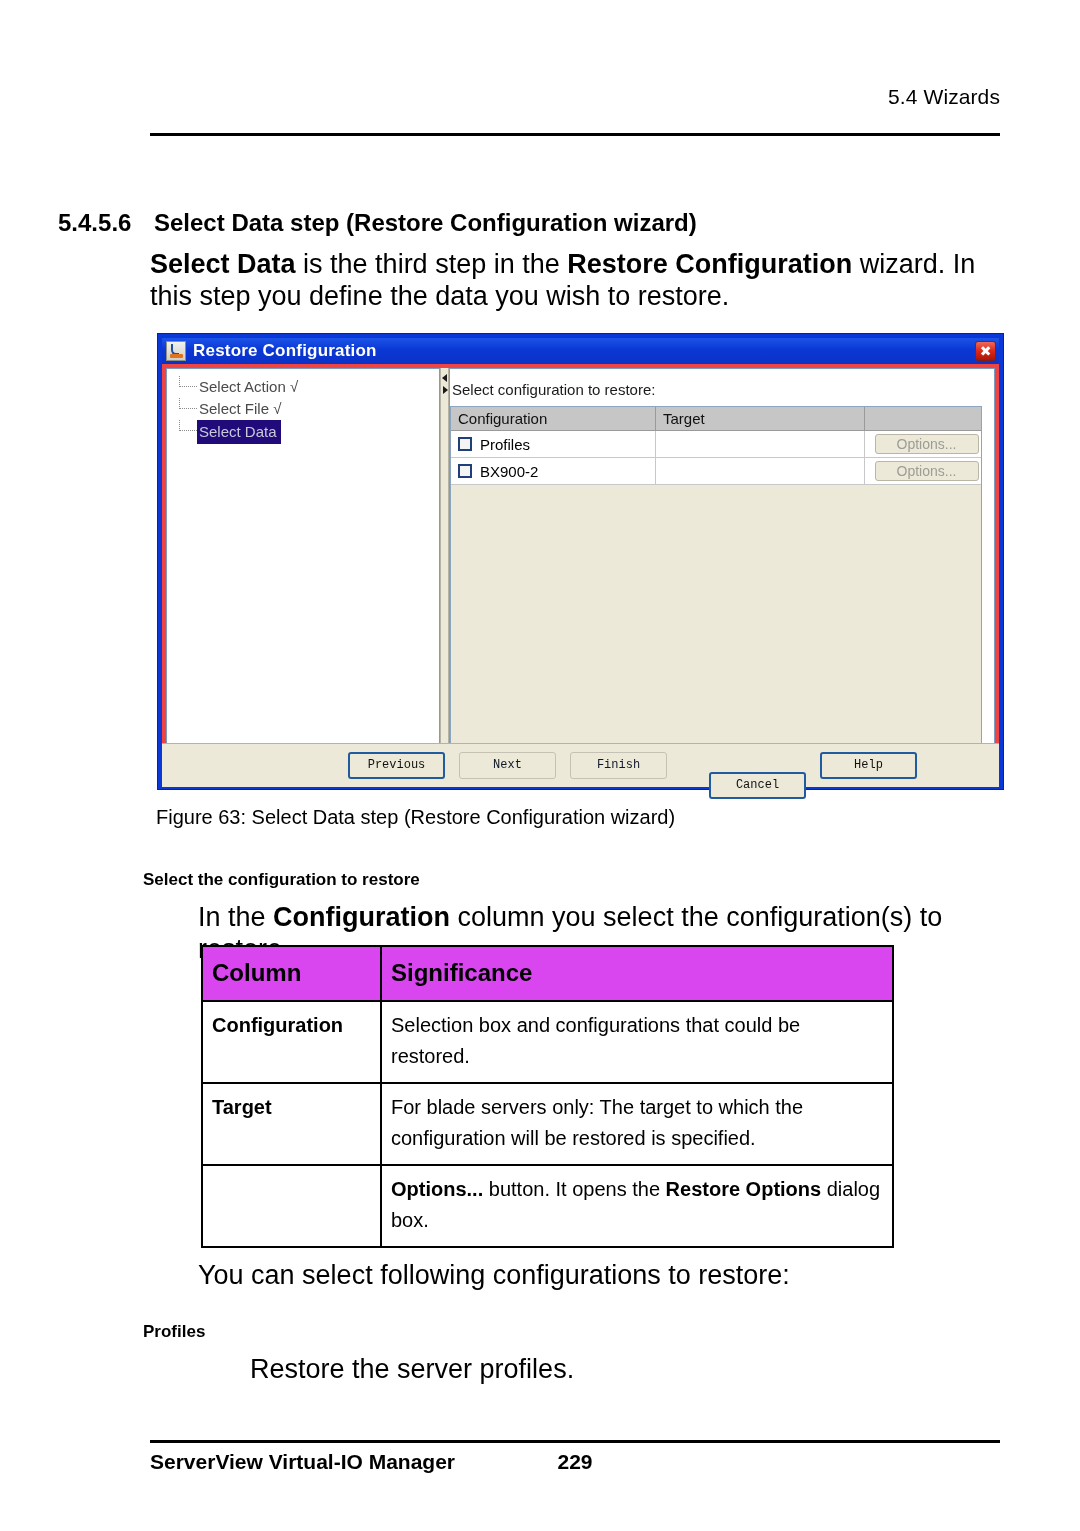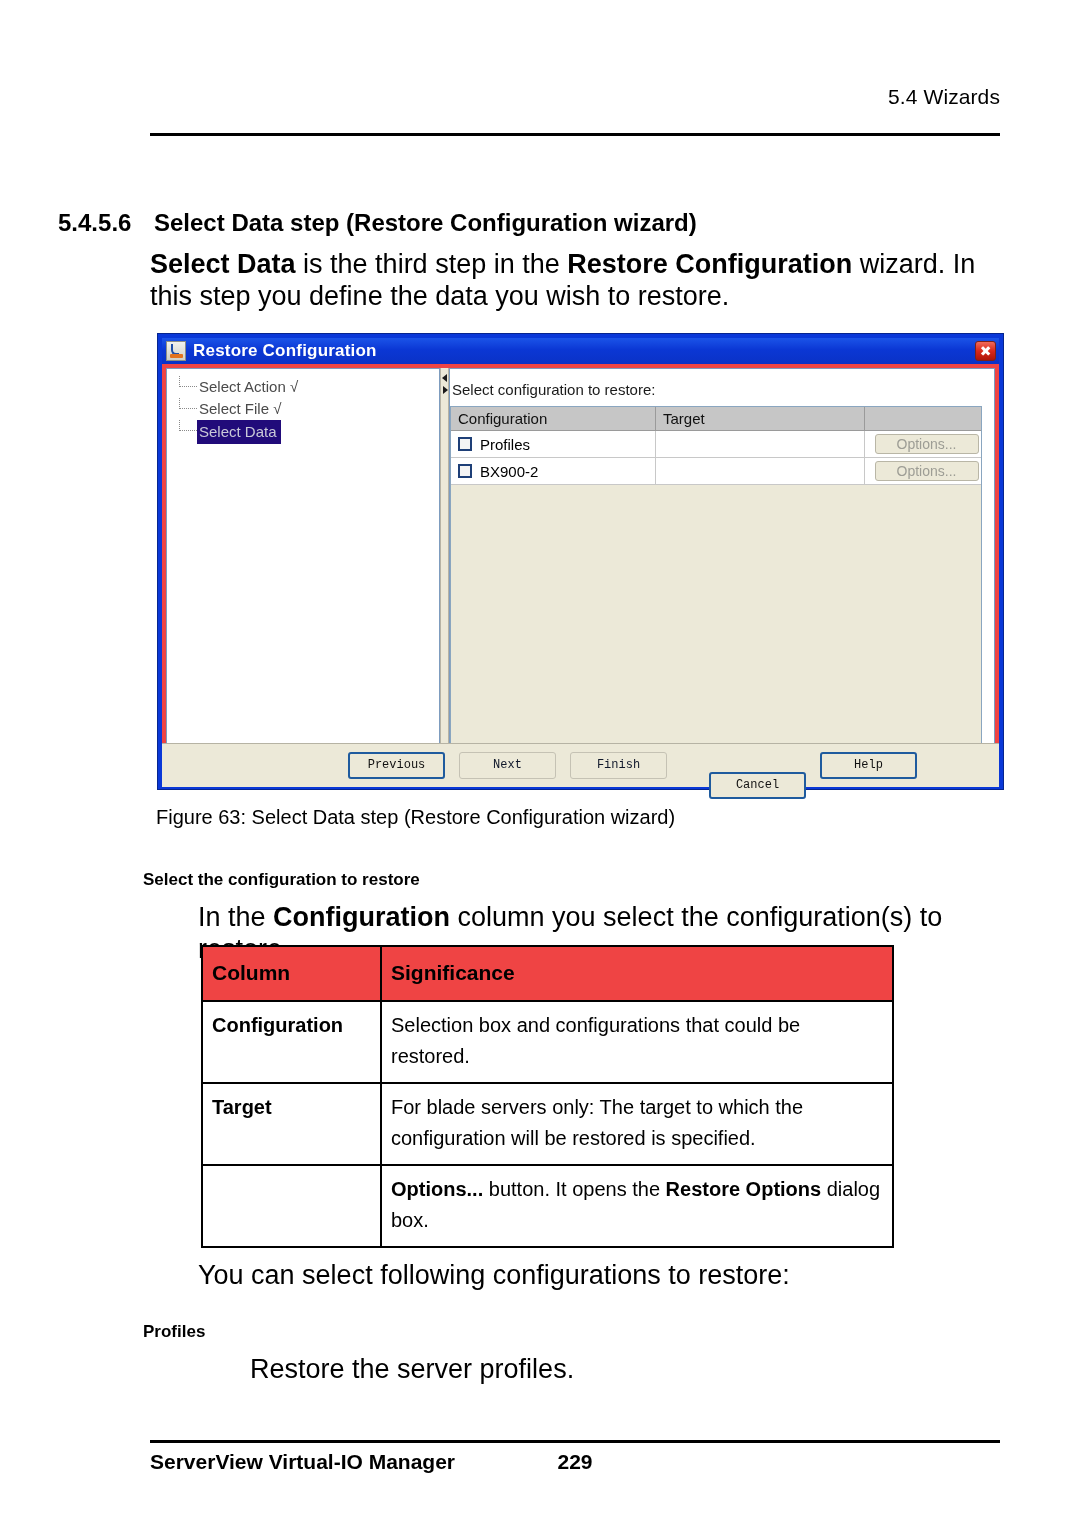--- a/index.html
+++ b/index.html
@@ -96,23 +96,23 @@
     font-size: 20px;
   }
   .sig-table td, .sig-table th {
     border: 2px solid #000;
     vertical-align: top;
     padding: 8px 9px 10px 9px;
     line-height: 31px;
     text-align: left;
   }
   .sig-table thead th {
-    background: #ef4444;
+    background: #d946ef;
     font-weight: bold;
-    font-size: 21px;
+    font-size: 24px;
     padding-top: 10px;
     padding-bottom: 12px;
   }
   .sig-table .c-col { width: 179px; font-weight: bold; white-space: nowrap; }
   .sig-table .c-sig b { font-weight: bold; }
   .sig-table .r-tall td { height: 82px; }
 
   
   .dialog {
     position: absolute;

